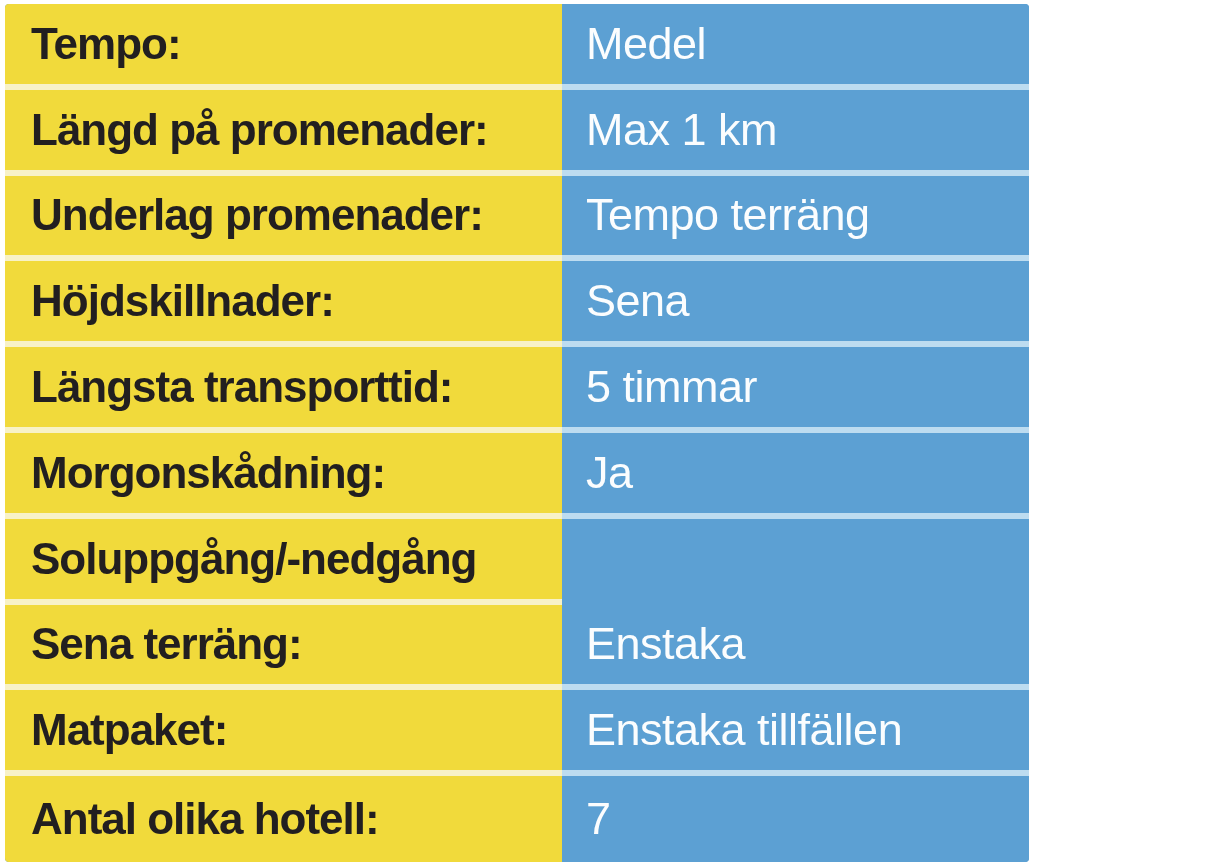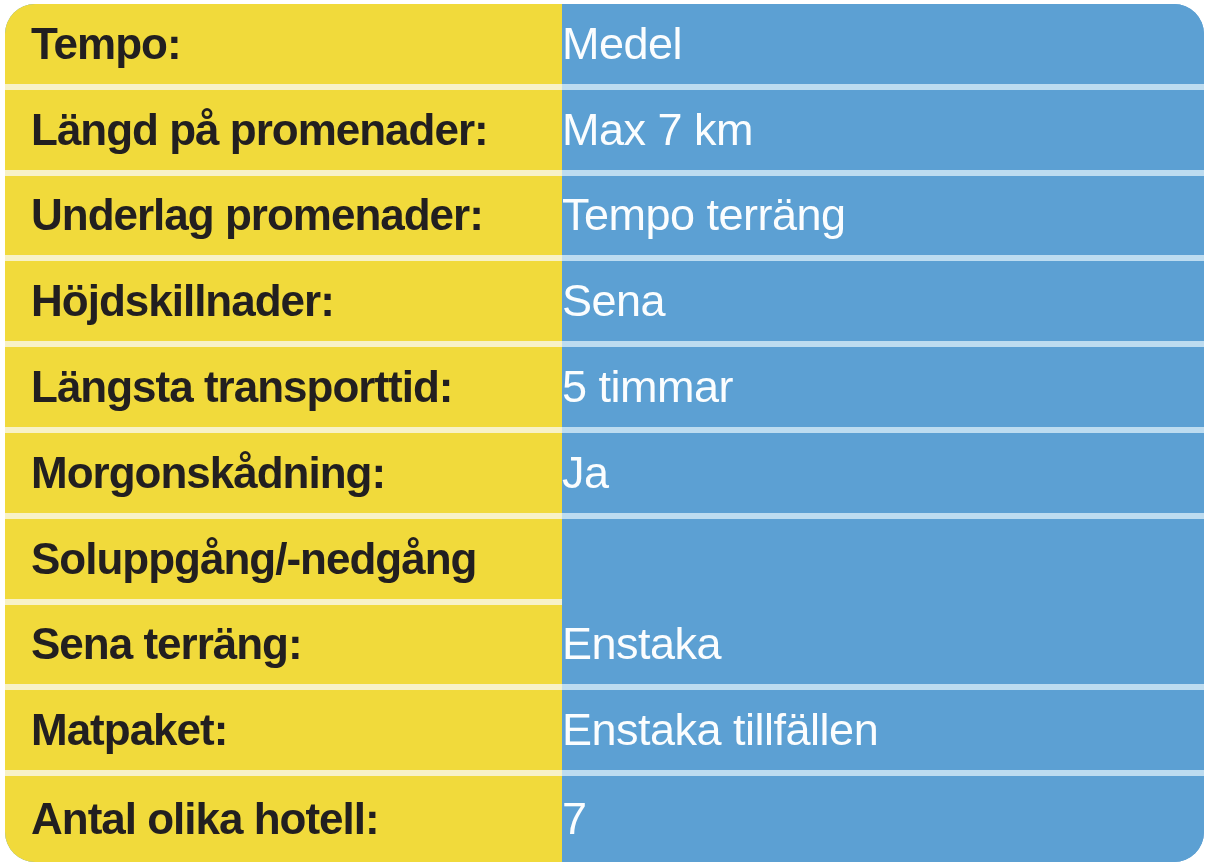--- a/index.html
+++ b/index.html
@@ -8,23 +8,23 @@
     background: #ffffff;
     width: 1212px;
     height: 866px;
     overflow: hidden;
     font-family: "Liberation Sans", sans-serif;
   }
   .table-wrap {
     position: absolute;
     left: 5px;
     top: 4px;
-    width: 1199px;
+    width: 1024px;
     height: 858px;
-    border-radius: 30px;
+    border-radius: 4px;
     overflow: hidden;
     display: flex;
     flex-direction: column;
     background: var(--blue, #5CA0D3);
   }
   .row {
     flex: 1 1 0;
     display: flex;
     min-height: 0;
   }
@@ -46,38 +46,39 @@
     padding-left: 26px;
     border-bottom: 6px solid var(--divider-yellow, #F8F2C6);
   }
   .cell.value {
     flex: 1 1 auto;
     background: var(--blue, #5CA0D3);
     color: var(--value-text, #FBFDFE);
     font-weight: normal;
     font-size: 45px;
     letter-spacing: -0.5px;
+    padding-left: 24px;
     border-bottom: 6px solid var(--divider-blue, #BDDCF0);
   }
   .row:last-child .cell {
     border-bottom: none;
     text-align: center;
   }
 </style>
 </head>
 <body>
 
 <div class="table-wrap">
   <div class="row">
     <div class="cell label">Tempo:</div>
     <div class="cell value">Medel</div>
   </div>
   <div class="row">
     <div class="cell label">Längd på promenader:</div>
-    <div class="cell value">Max 7 km</div>
+    <div class="cell value">Max 1 km</div>
   </div>
   <div class="row">
     <div class="cell label">Underlag promenader:</div>
     <div class="cell value">Tempo terräng</div>
   </div>
   <div class="row">
     <div class="cell label">Höjdskillnader:</div>
     <div class="cell value">Sena</div>
   </div>
   <div class="row">

